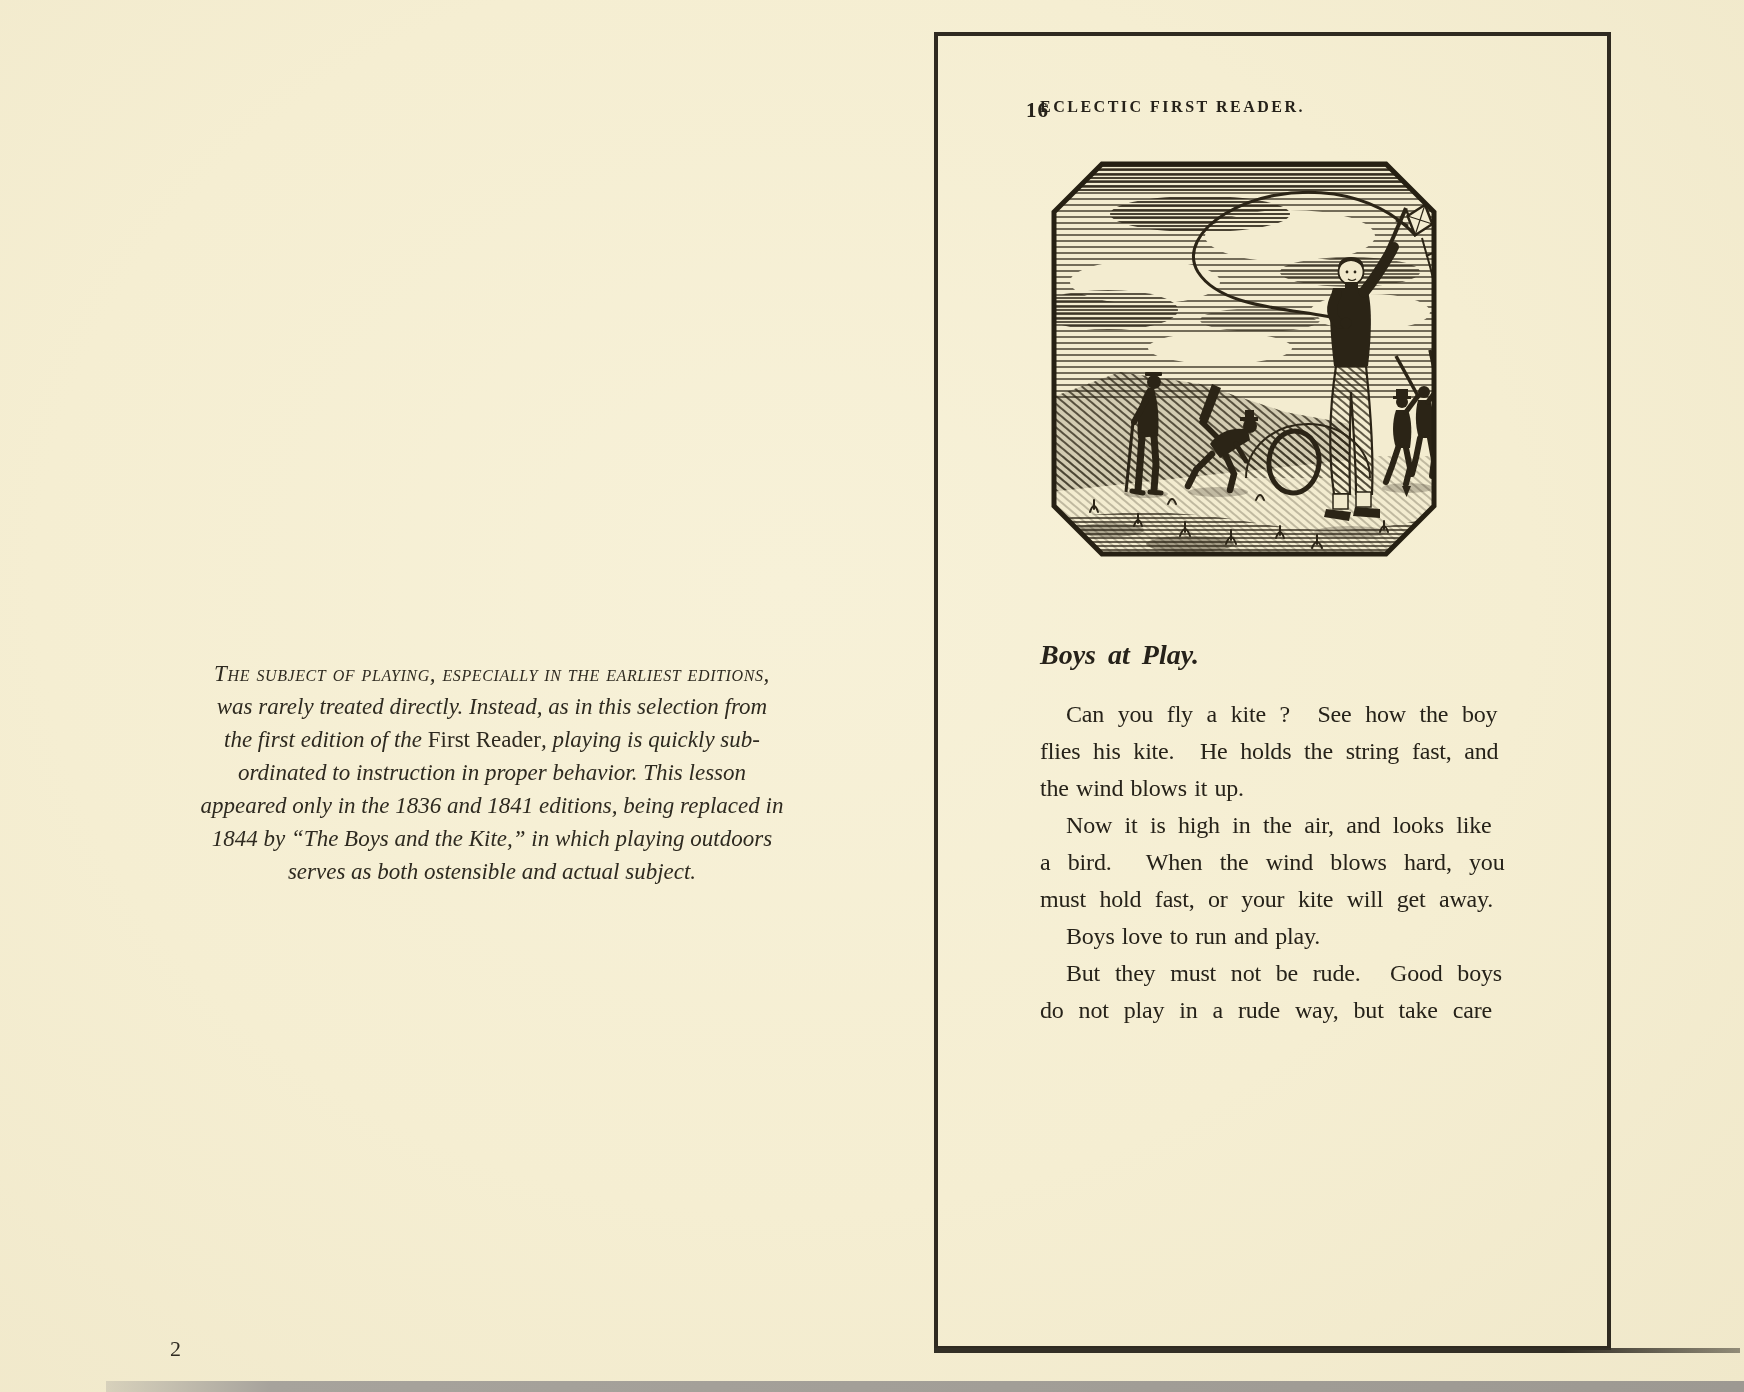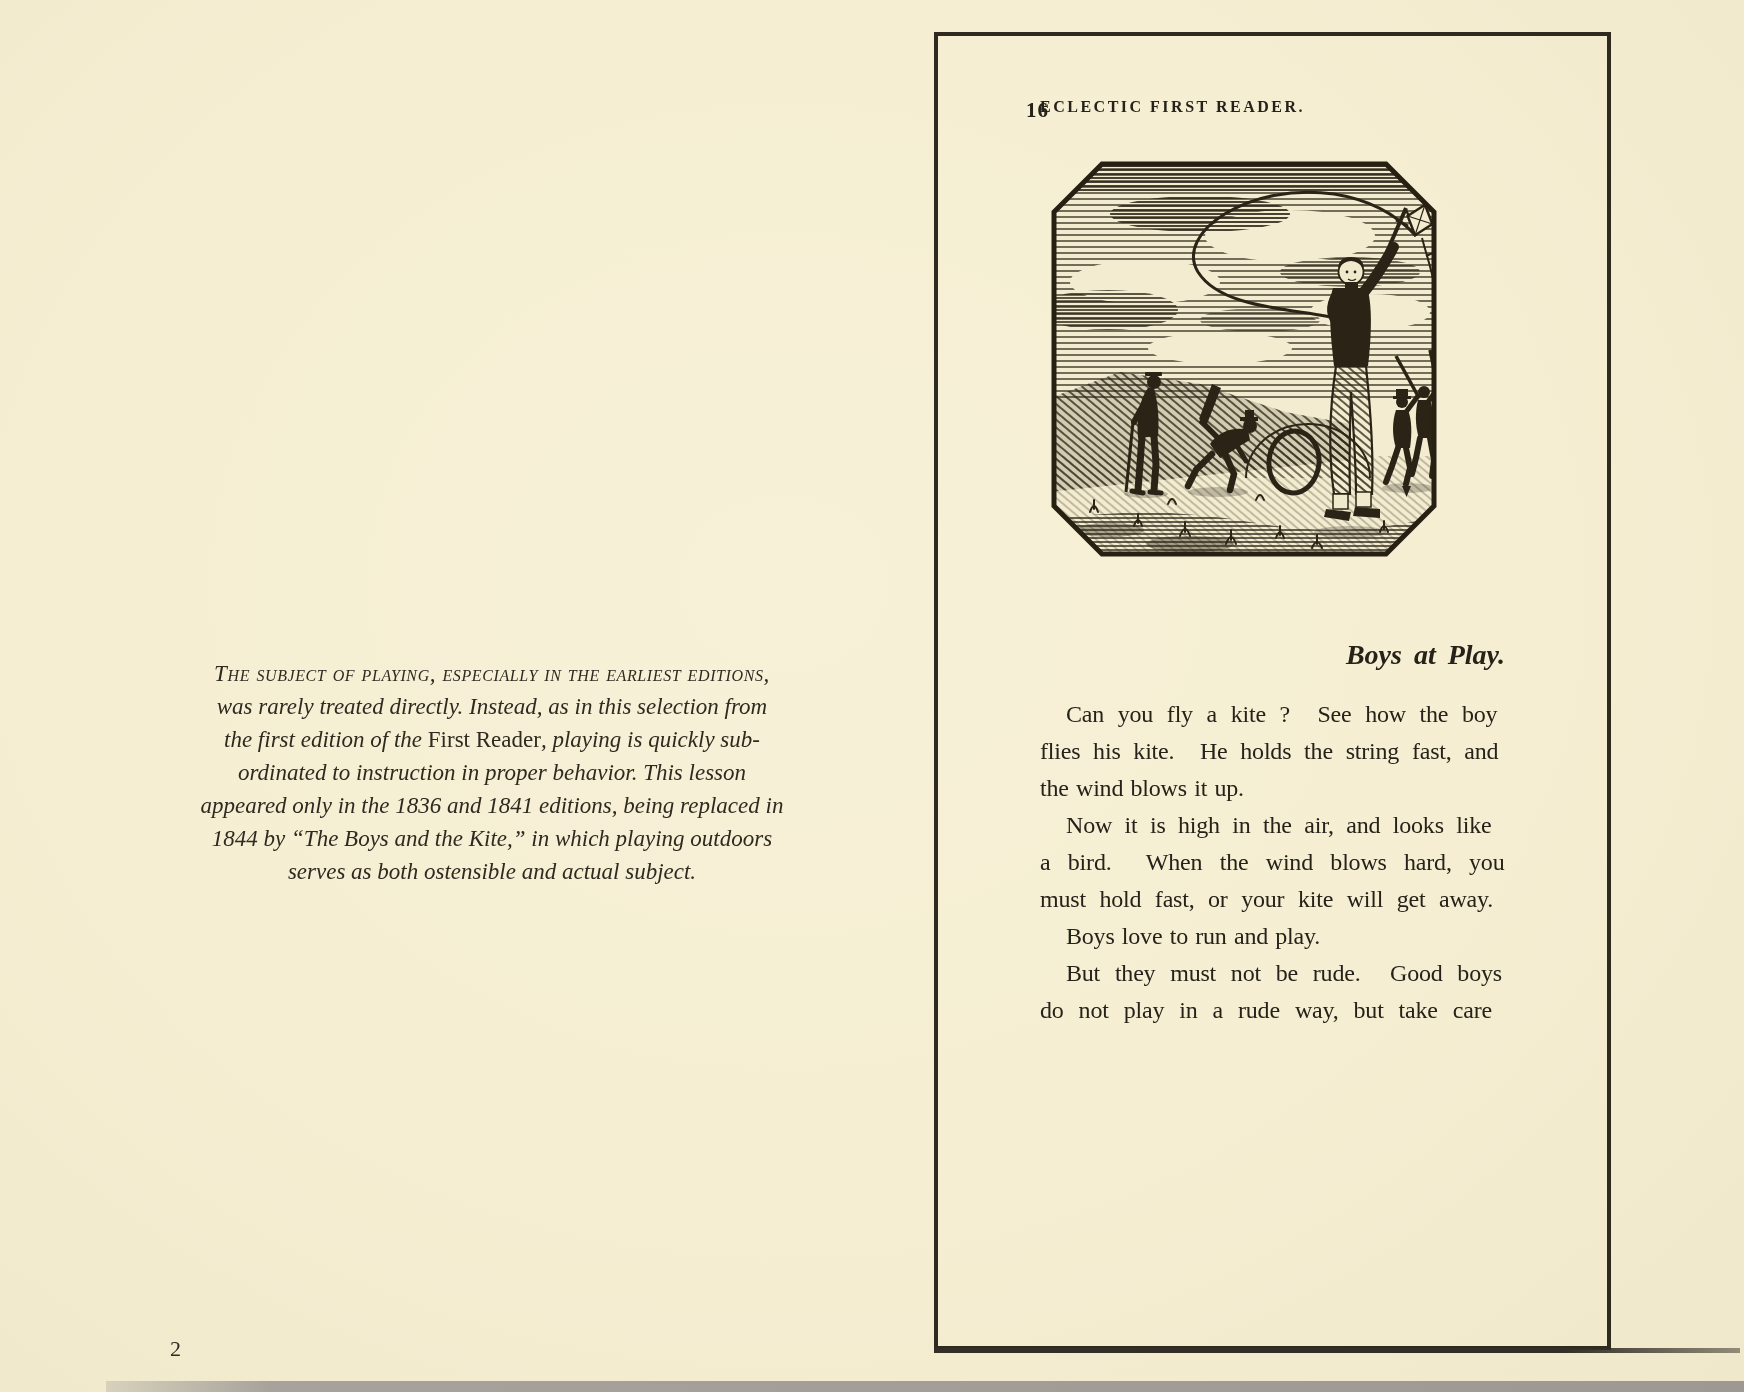--- a/index.html
+++ b/index.html
@@ -22,21 +22,21 @@
     position:absolute;left:934px;top:32px;width:677px;height:1318px;
     box-sizing:border-box;border:4px solid #2f2a20;padding-left:41px;
   }
   .folio-right{position:absolute;left:88px;top:62px;font-weight:bold;font-size:21px;letter-spacing:1px;color:#26221a;}
   .rhead{position:absolute;left:102px;top:62px;width:465px;text-align:left;
          font-weight:bold;font-size:16px;letter-spacing:2.5px;color:#26221a;}
   .engraving{position:absolute;left:112px;top:124px;width:388px;height:398px;}
   .engraving svg{display:block;width:100%;height:100%;}
   .lesson-heading{position:absolute;left:102px;top:546px;width:465px;text-align:center;
                   font-size:30px;font-weight:bold;letter-spacing:3px;word-spacing:8px;color:#26221a;}
-  .lesson-title{position:absolute;left:102px;top:603px;width:465px;text-align:right;
+  .lesson-title{position:absolute;left:102px;top:603px;width:465px;text-align:left;
                 font-size:28px;font-weight:bold;font-style:italic;word-spacing:5px;color:#26221a;}
   .lesson-body{position:absolute;left:102px;top:660px;width:465px;font-size:24px;color:#262219;}
   .bline{height:37px;line-height:37px;box-sizing:border-box;}
   .bline .fit{display:inline-block;white-space:nowrap;letter-spacing:-.2px;word-spacing:1.5px;}
   .indent{padding-left:26px;}
 
   
   .page-edge{position:absolute;left:934px;top:1348px;width:806px;height:5px;
              background:linear-gradient(to right,#332f26,#332f26 78%,rgba(51,47,38,.5));}
   .scanner-strip{position:absolute;left:106px;top:1381px;width:1638px;height:11px;

